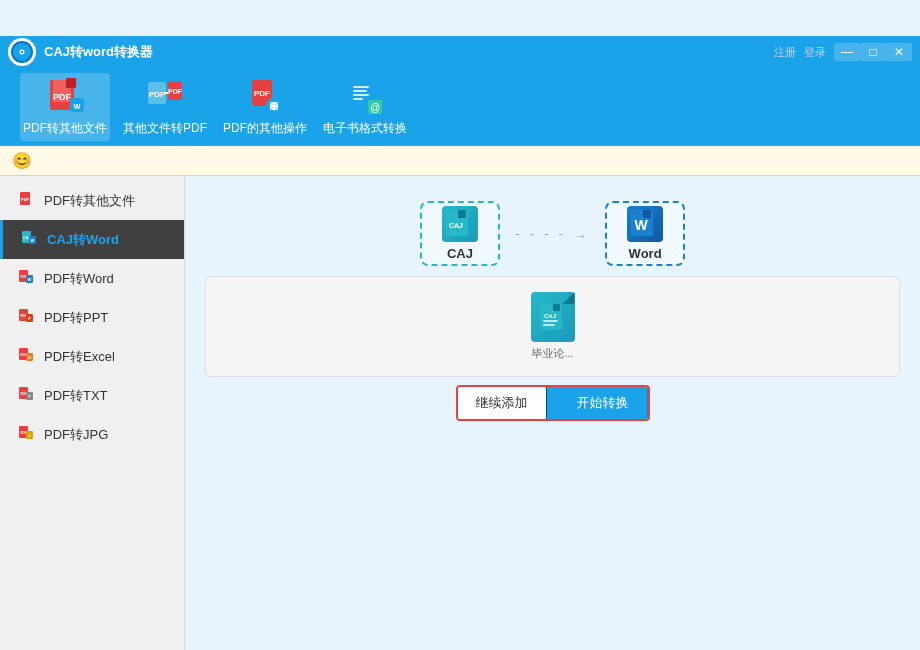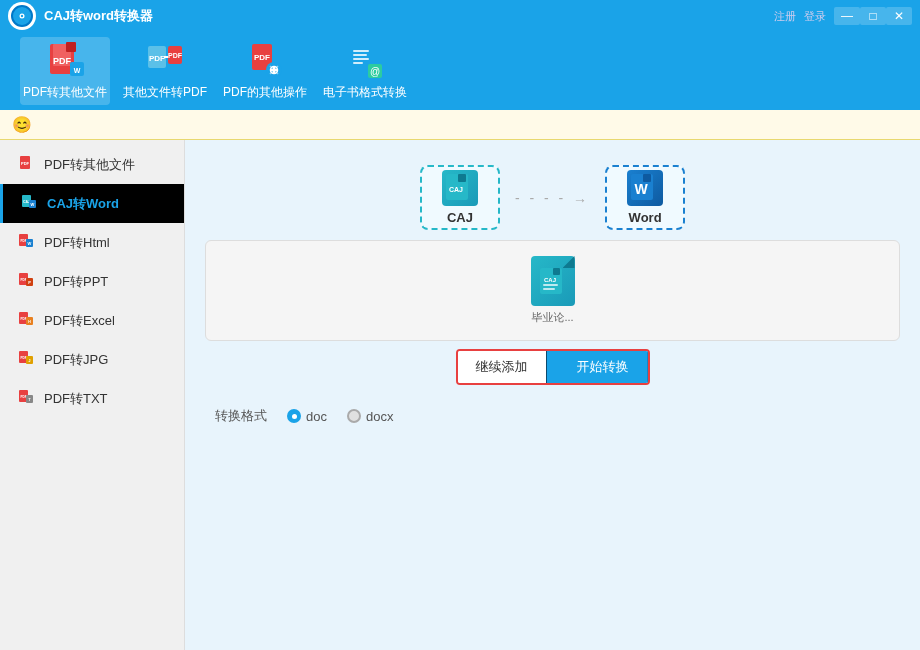--- a/index.html
+++ b/index.html
@@ -6,20 +6,21 @@
     body { width: 920px; height: 650px; font-family: 'Microsoft YaHei', SimHei, sans-serif; overflow: hidden; background: #e8f4fc; }
 
     
     .titlebar {
       height: 32px;
       background: #1aa3e8;
       display: flex;
       align-items: center;
       padding: 10px 8px;
       color: white;
+      margin-top: 36px;
     }
     .titlebar-logo {
       width: 28px; height: 28px;
       background: white;
       border-radius: 50%;
       display: flex; align-items: center; justify-content: center;
       margin-right: 8px;
       overflow: hidden;
     }
     .titlebar-logo-inner {
@@ -82,21 +83,21 @@
     }
     .sidebar-item {
       display: flex; align-items: center;
       padding: 10px 16px;
       cursor: pointer;
       font-size: 13px;
       color: #333;
       gap: 8px;
     }
     .sidebar-item.active {
-      background: #000000;
+      background: #404040;
       color: #1aa3e8;
       border-left: 3px solid #1aa3e8;
       font-weight: bold;
     }
     .sidebar-item.active .sidebar-icon { color: #1aa3e8; }
     .sidebar-icon { font-size: 15px; width: 20px; text-align: center; }
 
     
     .content {
       flex: 1;
@@ -339,21 +340,21 @@
     </div>
     <div class="sidebar-item">
       <span class="sidebar-icon">
         <svg width="16" height="16" viewBox="0 0 16 16">
             <rect x="1" y="1" width="9" height="12" rx="1" fill="#e84040"></rect>
             <text x="5.5" y="9" text-anchor="middle" fill="white" font-size="3" font-weight="bold">PDF</text>
             <rect x="8" y="6" width="7" height="8" rx="1" fill="#1a80d0"></rect>
             <text x="11.5" y="12" text-anchor="middle" fill="white" font-size="4" font-weight="bold">W</text>
           </svg>
       </span>
-      <span>PDF转Html</span>
+      <span>PDF转Word</span>
     </div>
     <div class="sidebar-item">
       <span class="sidebar-icon">
         <svg width="16" height="16" viewBox="0 0 16 16">
             <rect x="1" y="1" width="9" height="12" rx="1" fill="#e84040"></rect>
             <text x="5.5" y="9" text-anchor="middle" fill="white" font-size="3" font-weight="bold">PDF</text>
             <rect x="8" y="6" width="7" height="8" rx="1" fill="#d04010"></rect>
             <text x="11.5" y="12" text-anchor="middle" fill="white" font-size="4" font-weight="bold">P</text>
           </svg>
       </span>
@@ -368,36 +369,36 @@
             <text x="11.5" y="12" text-anchor="middle" fill="white" font-size="3.5" font-weight="bold">H</text>
           </svg>
       </span>
       <span>PDF转Excel</span>
     </div>
     <div class="sidebar-item">
       <span class="sidebar-icon">
         <svg width="16" height="16" viewBox="0 0 16 16">
             <rect x="1" y="1" width="9" height="12" rx="1" fill="#e84040"></rect>
             <text x="5.5" y="9" text-anchor="middle" fill="white" font-size="3" font-weight="bold">PDF</text>
+            <rect x="8" y="6" width="7" height="8" rx="1" fill="#888"></rect>
+            <text x="11.5" y="12" text-anchor="middle" fill="white" font-size="3.5" font-weight="bold">T</text>
+          </svg>
+      </span>
+      <span>PDF转TXT</span>
+    </div>
+    <div class="sidebar-item">
+      <span class="sidebar-icon">
+        <svg width="16" height="16" viewBox="0 0 16 16">
+            <rect x="1" y="1" width="9" height="12" rx="1" fill="#e84040"></rect>
+            <text x="5.5" y="9" text-anchor="middle" fill="white" font-size="3" font-weight="bold">PDF</text>
             <rect x="8" y="6" width="7" height="8" rx="1" fill="#e0a000"></rect>
             <text x="11.5" y="12" text-anchor="middle" fill="white" font-size="3.5" font-weight="bold">J</text>
           </svg>
       </span>
       <span>PDF转JPG</span>
-    </div>
-    <div class="sidebar-item">
-      <span class="sidebar-icon">
-        <svg width="16" height="16" viewBox="0 0 16 16">
-            <rect x="1" y="1" width="9" height="12" rx="1" fill="#e84040"></rect>
-            <text x="5.5" y="9" text-anchor="middle" fill="white" font-size="3" font-weight="bold">PDF</text>
-            <rect x="8" y="6" width="7" height="8" rx="1" fill="#888"></rect>
-            <text x="11.5" y="12" text-anchor="middle" fill="white" font-size="3.5" font-weight="bold">T</text>
-          </svg>
-      </span>
-      <span>PDF转TXT</span>
     </div>
   </div>
 
   <div class="content">
 
     <div class="arrow-diagram">
 
       <div class="format-box" style="border-color:#26b8c8;">
         <div class="format-box-icon" style="background:linear-gradient(135deg,#26b8c8,#1a9ab8);">
           <svg width="32" height="32" viewBox="0 0 32 32">
@@ -441,26 +442,15 @@
       </div>
     </div>
 
     <div style="display:flex; justify-content:center; margin-bottom:10px;">
       <div class="action-bar">
         <button class="action-btn">继续添加</button>
         <button class="action-btn primary">开始转换</button>
       </div>
     </div>
 
-    <div class="format-select">
-      <span>转换格式</span>
-      <div class="radio-option">
-        <div class="radio-circle checked"></div>
-        <span>doc</span>
-      </div>
-      <div class="radio-option">
-        <div class="radio-circle unchecked"></div>
-        <span>docx</span>
-      </div>
-    </div>
 
   </div>
 </div>
 
 </body></html>

